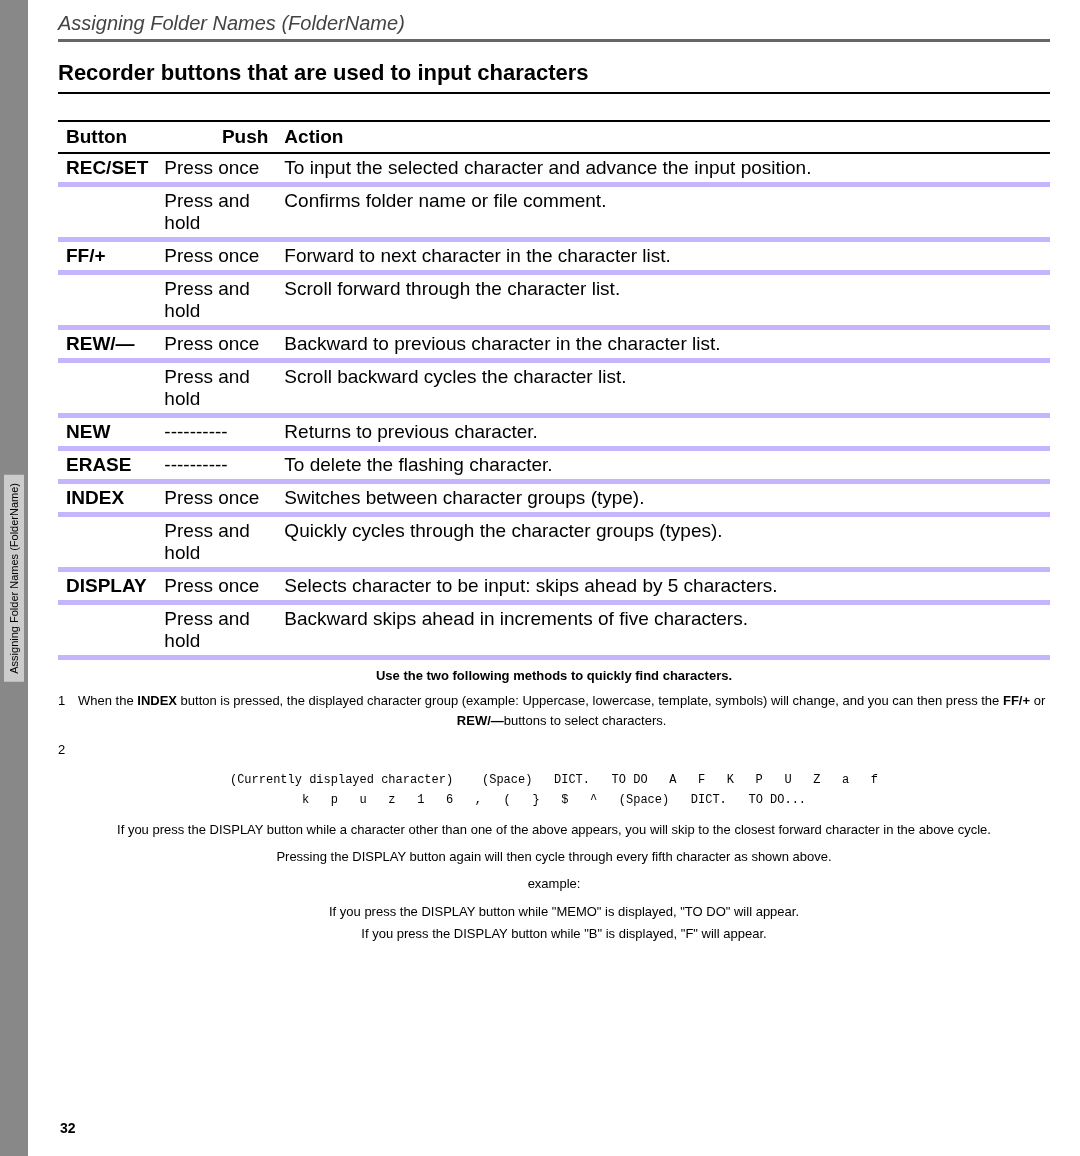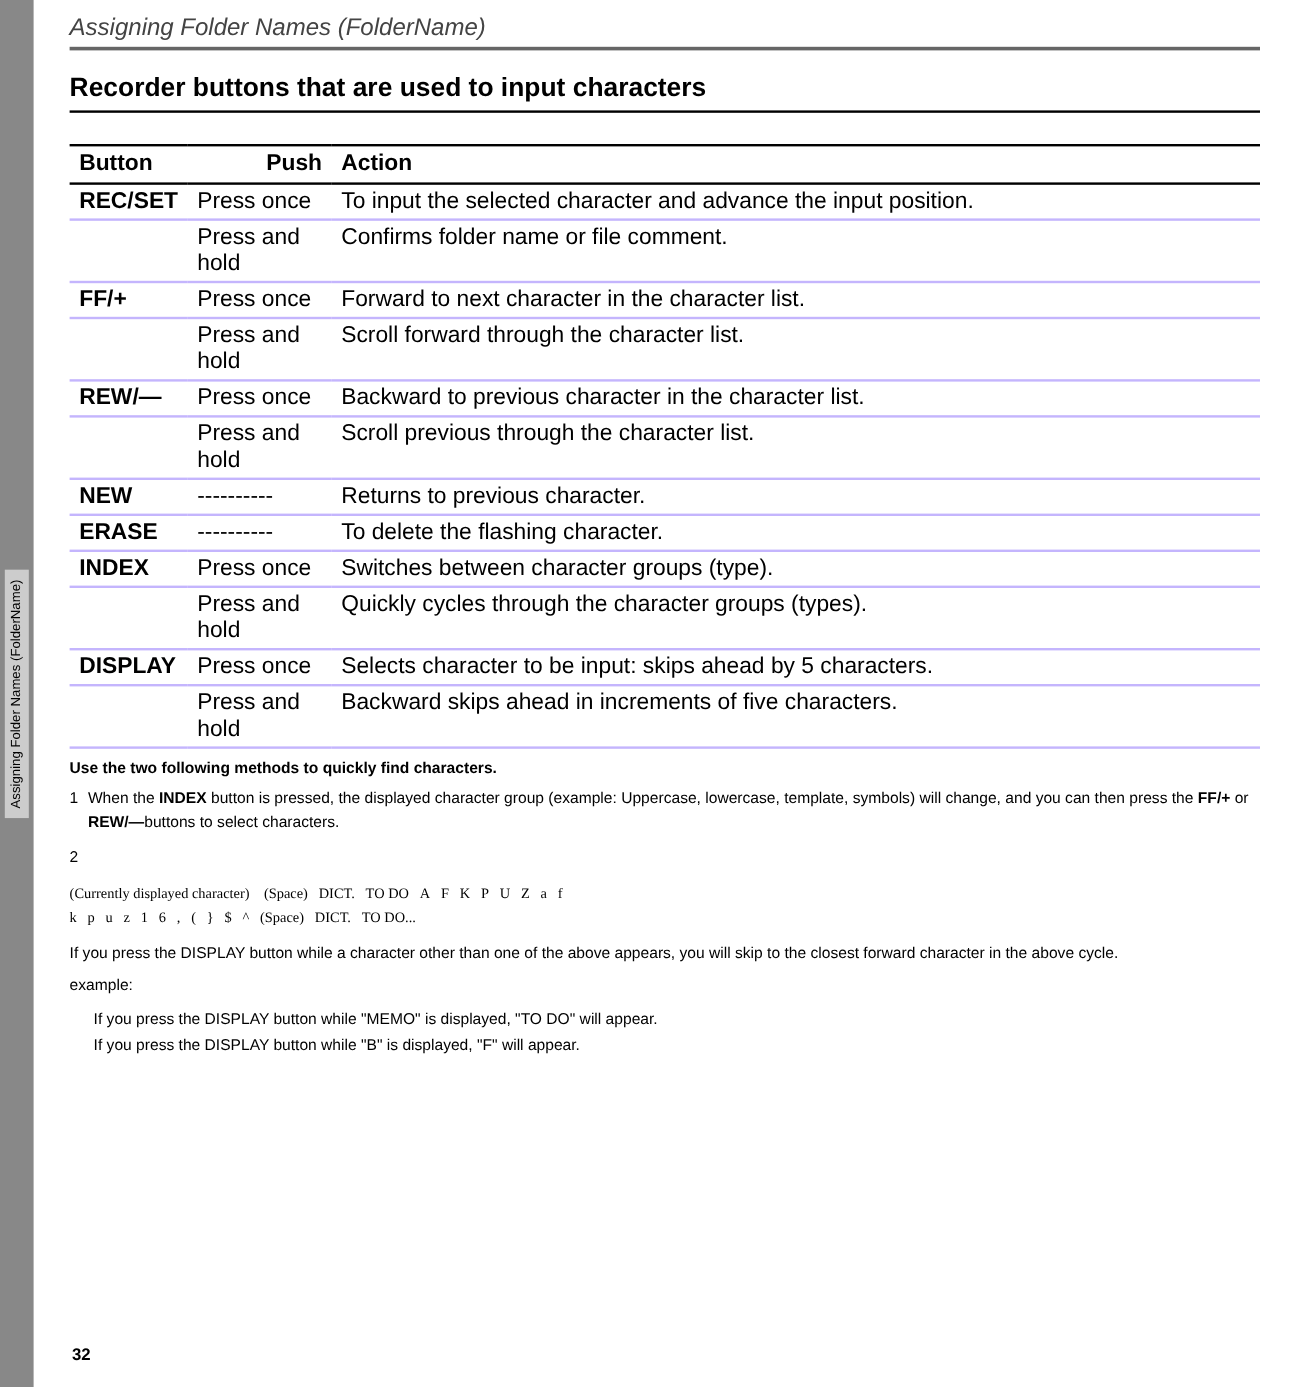--- a/index.html
+++ b/index.html
@@ -83,26 +83,27 @@
       border-top: 2px solid #000;
       border-bottom: 2px solid #000;
     }
 
     .button-table th.col-button { width: 90px; }
     .button-table th.col-push { width: 120px; text-align: right; }
     .button-table th.col-action { }
 
     .button-table td {
       padding: 3px 8px;
-      border-bottom: 2px solid #c4b5fd;
+      border-bottom: 5px solid #c4b5fd;
       vertical-align: top;
     }
 
     .sub-section {
       margin-bottom: 14px;
+      text-align: center;
     }
 
     .sub-section-title {
       font-weight: bold;
       margin-bottom: 8px;
       font-size: 13px;
     }
 
     .numbered-list {
       list-style: none;
@@ -115,21 +116,21 @@
       margin-bottom: 10px;
       line-height: 1.5;
     }
 
     .num {
       font-weight: normal;
       flex-shrink: 0;
     }
 
     .char-cycle {
-      font-family: Liberation Serif, serif;
+      font-family: Liberation Mono, monospace;
       font-size: 12px;
       margin: 8px 0 10px 0;
       line-height: 1.7;
     }
 
     .body-text {
       line-height: 1.6;
       margin-bottom: 6px;
       font-size: 13px;
     }
@@ -196,21 +197,21 @@
             <td>Scroll forward through the character list.</td>
           </tr>
           <tr>
             <td><b>REW/—</b></td>
             <td>Press once</td>
             <td>Backward to previous character in the character list.</td>
           </tr>
           <tr>
             <td></td>
             <td>Press and hold</td>
-            <td>Scroll previous through the character list.</td>
+            <td>Scroll backward cycles the character list.</td>
           </tr>
           <tr>
             <td><b>NEW</b></td>
             <td>----------</td>
             <td>Returns to previous character.</td>
           </tr>
           <tr>
             <td><b>ERASE</b></td>
             <td>----------</td>
             <td>To delete the flashing character.</td>
@@ -252,20 +253,21 @@
           <span class="num">2</span>
         </li>
       </ol>
 
       <div class="char-cycle">
         <span>(Currently displayed character)&nbsp;&nbsp;&nbsp;&nbsp;(Space)&nbsp;&nbsp;&nbsp;DICT.&nbsp;&nbsp;&nbsp;TO DO&nbsp;&nbsp;&nbsp;A&nbsp;&nbsp;&nbsp;F&nbsp;&nbsp;&nbsp;K&nbsp;&nbsp;&nbsp;P&nbsp;&nbsp;&nbsp;U&nbsp;&nbsp;&nbsp;Z&nbsp;&nbsp;&nbsp;a&nbsp;&nbsp;&nbsp;f</span><br>
         <span>k&nbsp;&nbsp;&nbsp;p&nbsp;&nbsp;&nbsp;u&nbsp;&nbsp;&nbsp;z&nbsp;&nbsp;&nbsp;1&nbsp;&nbsp;&nbsp;6&nbsp;&nbsp;&nbsp;,&nbsp;&nbsp;&nbsp;(&nbsp;&nbsp;&nbsp;}&nbsp;&nbsp;&nbsp;$&nbsp;&nbsp;&nbsp;^&nbsp;&nbsp;&nbsp;(Space)&nbsp;&nbsp;&nbsp;DICT.&nbsp;&nbsp;&nbsp;TO DO...</span>
       </div>
 
       <div class="body-text">If you press the DISPLAY button while a character other than one of the above appears, you will skip to the closest forward character in the above cycle.</div>
+      <div class="body-text">Pressing the DISPLAY button again will then cycle through every fifth character as shown above.</div>
 
       <div class="body-text">example:</div>
       <div class="example-indent">
         <div>If you press the DISPLAY button while "MEMO" is displayed, "TO DO" will appear.</div>
         <div>If you press the DISPLAY button while "B" is displayed, "F" will appear.</div>
       </div>
     </div>
 
     <div class="page-number">32</div>
   </div>

